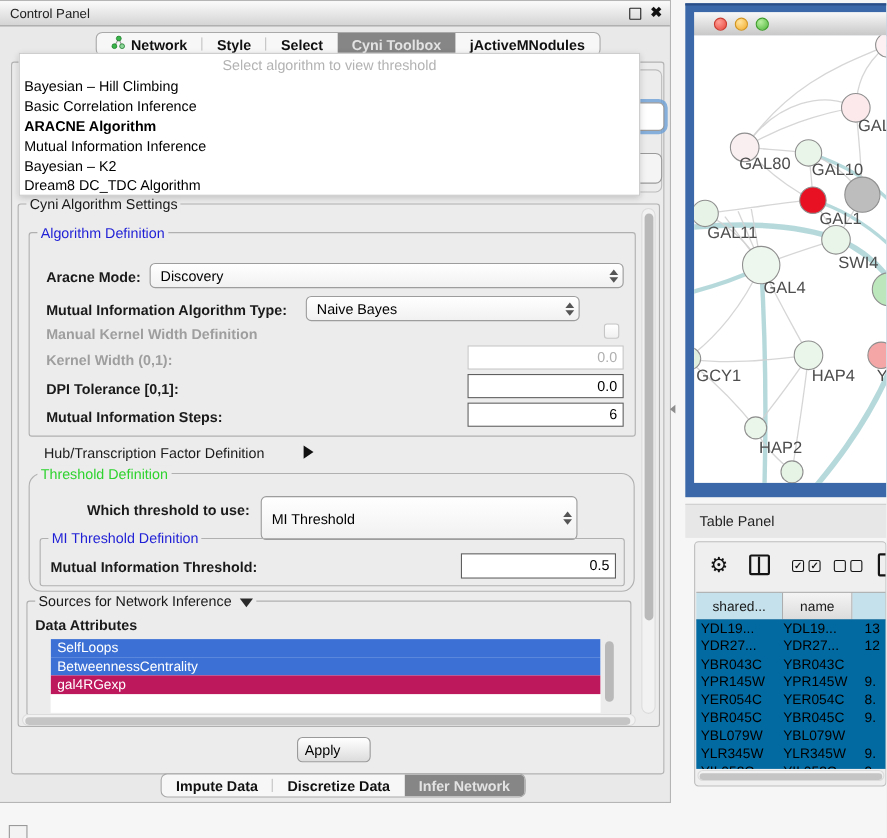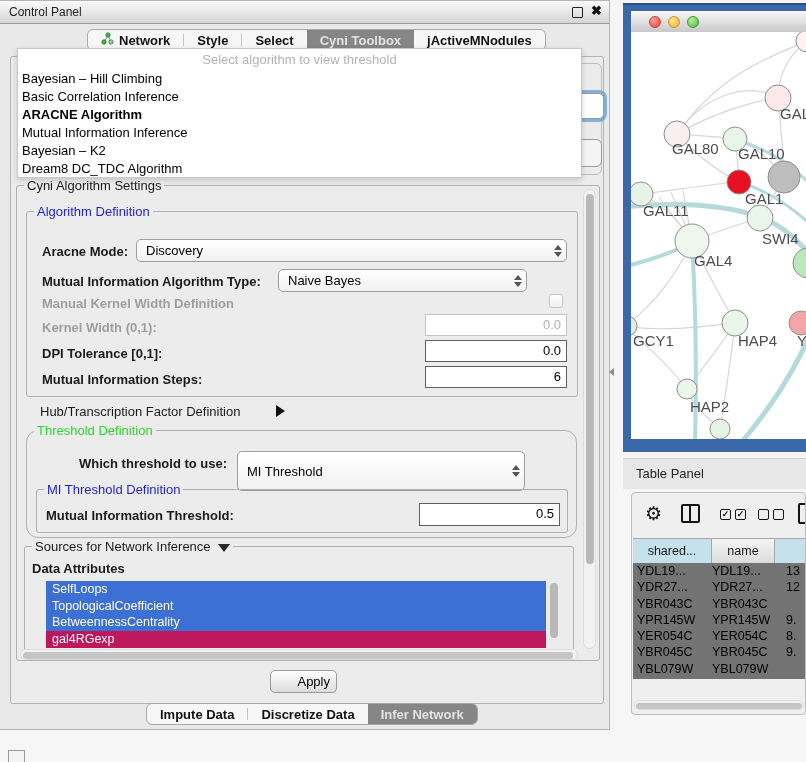--- a/index.html
+++ b/index.html
@@ -55,21 +55,21 @@
   .combo .ctext{flex:1;padding-left:9px;font-size:13px;color:#000;}
   .stepper{width:16px;display:flex;flex-direction:column;align-items:center;justify-content:center;gap:2px;}
   .arr-up{width:0;height:0;border-left:4px solid transparent;border-right:4px solid transparent;border-bottom:5px solid #555;}
   .arr-dn{width:0;height:0;border-left:4px solid transparent;border-right:4px solid transparent;border-top:5px solid #555;}
   .field{position:absolute;background:#fff;border:1px solid #5f5f5f;box-sizing:border-box;
     text-align:right;padding:2px 5px 0 0;font-size:13px;color:#000;}
   .field.dis{border-color:#c4c4c4;color:#b0b0b0;}
   .checkbox{position:absolute;width:14px;height:14px;background:linear-gradient(#fff,#f0f0f0);
     border:1px solid #c6c6c6;border-radius:3px;box-sizing:border-box;}
   .btn{position:absolute;background:linear-gradient(#ffffff,#dcdcdc);border:1px solid #9a9a9a;
-    border-radius:5px;font-size:13px;text-align:right;box-sizing:border-box;
+    border-radius:5px;font-size:13px;text-align:left;box-sizing:border-box;
     font-family:"Liberation Sans",sans-serif;}
   
   .attr-list{position:absolute;left:46px;top:580px;width:500px;height:67px;background:#fff;overflow:hidden;}
   .attr-item{height:16.7px;line-height:16.7px;background:#3c70d4;color:#fff;font-size:12.5px;padding-left:6px;}
   
   .sb-v{position:absolute;background:#f2f2f2;border:1px solid #dcdcdc;border-radius:7px;box-sizing:border-box;}
   .sb-h{position:absolute;background:#f2f2f2;border:1px solid #dcdcdc;border-radius:7px;box-sizing:border-box;}
   .thumb-v{position:absolute;background:#b9b9b9;border-radius:5px;}
   .thumb-h{position:absolute;background:#c5c5c5;border-radius:5px;}
   
@@ -94,21 +94,21 @@
   .cols-icon{position:absolute;left:49px;top:11px;width:19px;height:19px;border:2px solid #141414;border-radius:2px;box-sizing:border-box;}
   .cols-icon::after{content:"";position:absolute;left:6px;top:0;width:2px;height:100%;background:#141414;}
   .cbx{position:absolute;top:16px;width:11px;height:11px;border:1.5px solid #141414;border-radius:2px;
     box-sizing:border-box;font-size:9px;line-height:8px;text-align:center;font-weight:bold;color:#141414;}
   .doc-icon{position:absolute;left:166px;top:10px;width:16px;height:21px;border:2px solid #141414;border-radius:2px;box-sizing:border-box;}
   .thead{position:absolute;left:1px;top:45px;width:173px;height:24px;display:flex;border-top:1px solid #a8a8a8;border-bottom:1px solid #a8a8a8;}
   .th{box-sizing:border-box;border-right:1px solid #a8a8a8;font-size:12.5px;display:flex;
     align-items:center;justify-content:center;}
   .th.blue{background:#c5e1eb;}
   .th.gray{background:linear-gradient(#f4f4f4,#dcdcdc);}
-  .tbody{position:absolute;left:1px;top:70px;width:173px;height:116px;background:#737373;overflow:hidden;}
+  .tbody{position:absolute;left:1px;top:70px;width:173px;height:136px;background:#0369a1;overflow:hidden;}
   .trow{position:relative;height:16.3px;font-size:12.5px;color:#000;}
   .tcell{position:absolute;top:1px;white-space:nowrap;}
   .tc1{left:4px;}.tc2{left:79px;}.tc3{left:153px;}
   
   .corner-icon{position:absolute;left:8px;top:750px;width:15px;height:12px;background:#f3f3f3;border:1px solid #9a9a9a;}
   .split-arrow{position:absolute;left:609px;top:368px;width:0;height:0;
     border-top:4px solid transparent;border-bottom:4px solid transparent;border-right:5px solid #8d8d8d;}
 </style>
 </head>
 <body>
@@ -211,21 +211,20 @@
 
     <div class="groupbox" style="left:24px;top:545px;width:550px;height:105px;">
       <span class="legend">
         <span>Sources for Network Inference</span>
         <span style="display:inline-block;width:0;height:0;border-left:6px solid transparent;border-right:6px solid transparent;border-top:8px solid #2a2a2a;vertical-align:-1px;margin-left:4px;"></span>
       </span>
     </div>
     <span class="lbl b" style="left:32px;top:560px;">Data Attributes</span>
     <div class="attr-list" id="attr-list">
         <div class="attr-item" style="background: rgb(60, 112, 212);">SelfLoops</div>
-        <div class="attr-item" style="background: rgb(60, 112, 212);">TopologicalCoefficient</div>
         <div class="attr-item" style="background: rgb(60, 112, 212);">BetweennessCentrality</div>
         <div class="attr-item" style="background: #be185d;">gal4RGexp</div>
       </div>
     <div class="thumb-v" style="left:550px;top:582px;width:8px;height:55px;"></div>
 
     <div class="sb-v" style="left:583px;top:188px;width:13px;height:460px;">
       <div class="thumb-v" style="left:2px;top:4px;width:8px;height:370px;"></div>
     </div>
     <div class="sb-h" style="left:20px;top:648px;width:558px;height:11px;">
       <div class="thumb-h" style="left:2px;top:1.5px;width:550px;height:7px;"></div>

